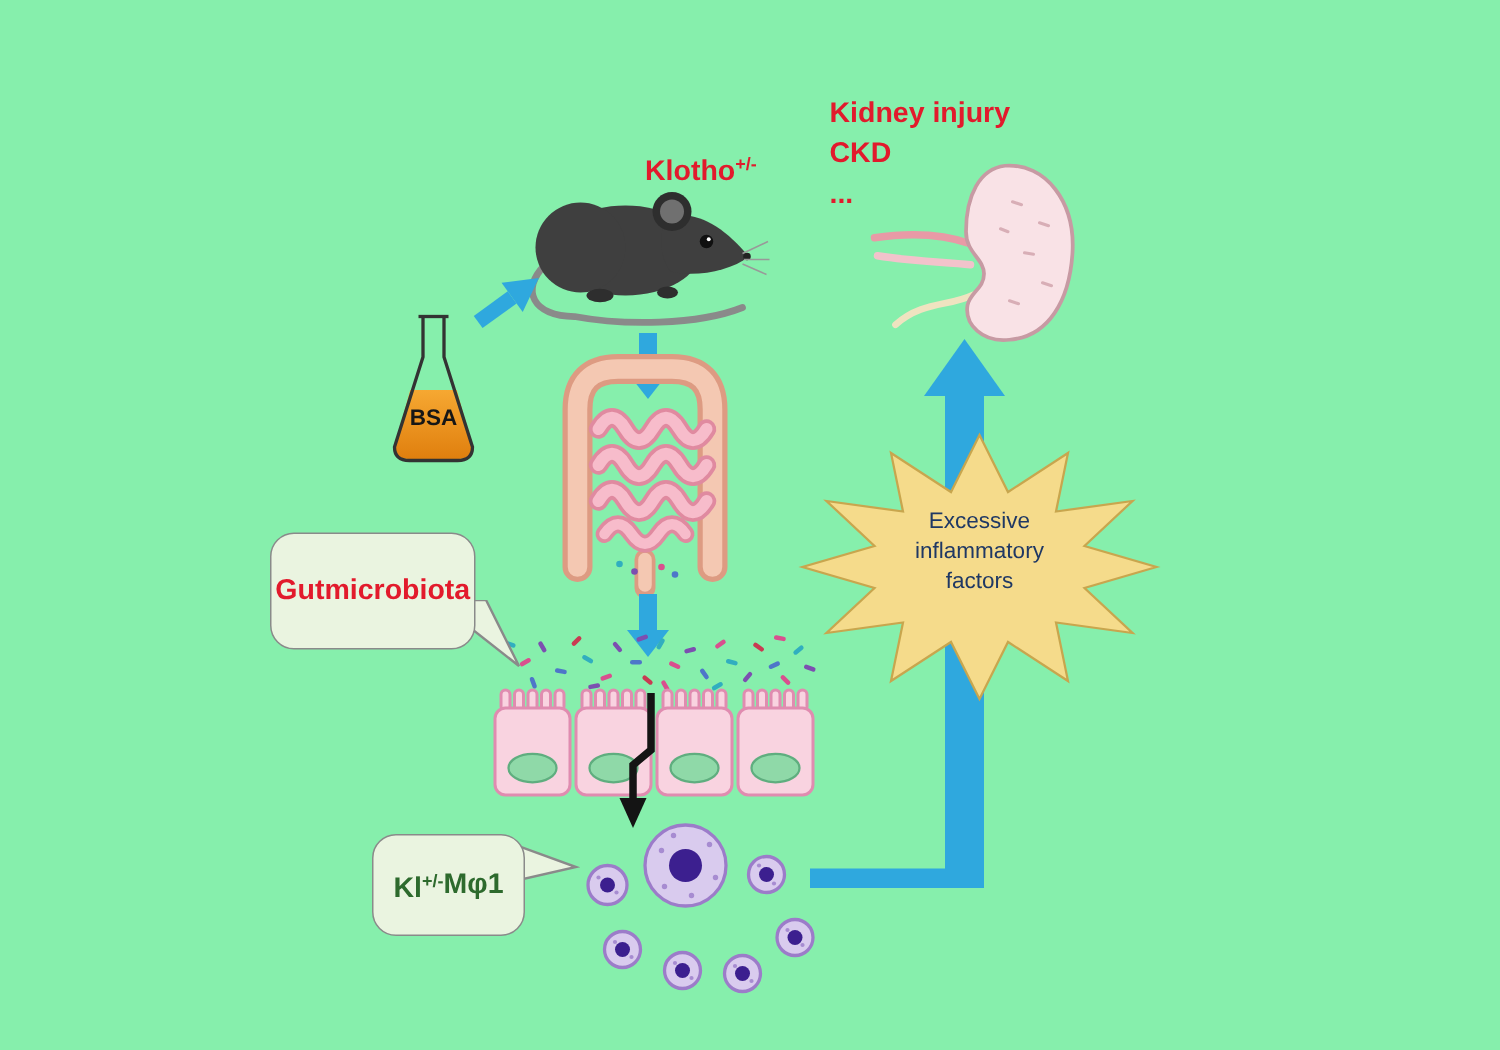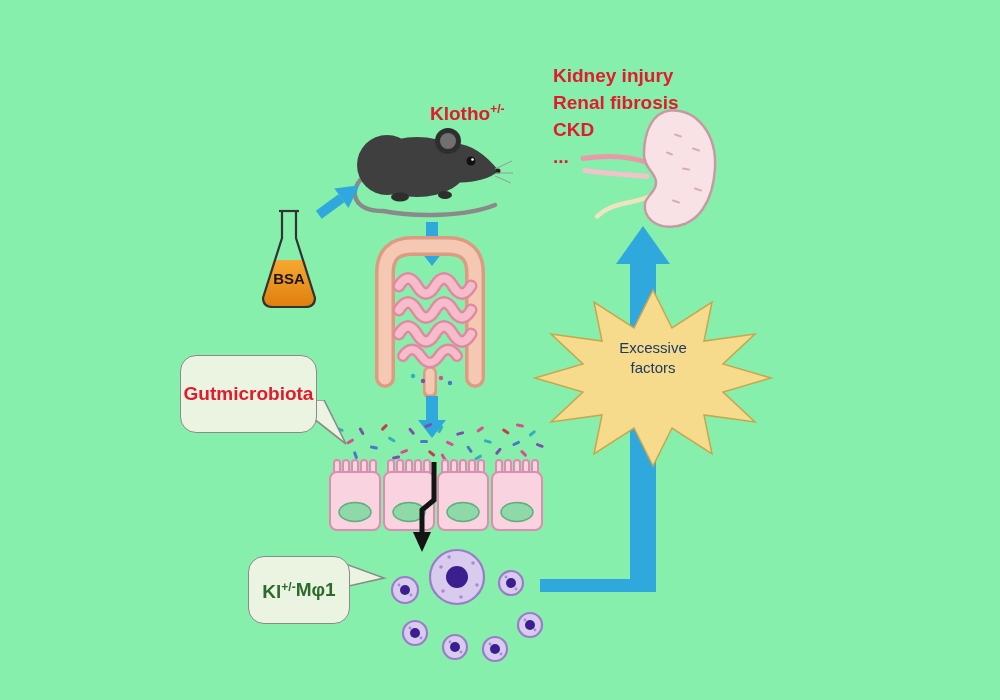--- a/index.html
+++ b/index.html
@@ -29,21 +29,20 @@
   }
   svg{display:block;}
 </style>
 </head>
 <body>
 
 <div id="canvas">
 
   <div class="abs" style="left:553px;top:62px;">
     <div class="outcome-line">Kidney injury</div>
-    <div class="outcome-line">Renal fibrosis</div>
     <div class="outcome-line">CKD</div>
     <div class="outcome-line">...</div>
   </div>
 
   <div class="abs" style="left:575px;top:102px;width:150px;height:135px;">
     <svg width="150" height="135" viewBox="0 0 150 130">
       <path d="M72,58 C55,52 35,50 8,54" stroke="#E89AA6" stroke-width="5" fill="none" stroke-linecap="round"></path>
       <path d="M72,72 C55,70 35,70 10,66" stroke="#F2C3CB" stroke-width="5" fill="none" stroke-linecap="round"></path>
       <path d="M74,92 C58,100 40,96 22,112" stroke="#EFE3C0" stroke-width="4.5" fill="none" stroke-linecap="round"></path>
       <path d="M95,6 C122,4 142,30 140,64 C138,96 124,120 98,122 C80,124 68,112 70,99 C72,90 81,88 81,78 C81,68 69,64 69,50 C69,26 78,8 95,6 Z" fill="#F9E2E6" stroke="#C79AA3" stroke-width="2.5"></path>
@@ -139,20 +138,21 @@
     </svg>
   </div>
 
   <div class="abs" style="left:528px;top:288px;width:250px;height:180px;z-index:7;">
     <svg width="250" height="180" viewBox="0 0 250 180">
       <polygon points="243,90 195,104 227,134 176,127 184,166 144,140 125,178 106,140 66,166 74,127 23,134 55,104 7,90 55,76 23,46 74,53 66,14 106,40 125,2 144,40 184,14 176,53 227,46 195,76" fill="#F5DB8B" stroke="#C8A64E" stroke-width="1.5"></polygon>
     </svg>
   </div>
   <div class="abs burst-text" style="left:553px;top:338px;width:200px;">
     <div>Excessive</div>
+    <div>inflammatory</div>
     <div>factors</div>
   </div>
 
   <div class="abs" style="left:288px;top:400px;width:62px;height:48px;z-index:4;">
     <svg width="62" height="48" viewBox="0 0 62 48">
       <polygon points="2,0 36,0 58,44" fill="#EAF4E0" stroke="#8a8a8a" stroke-width="1.6"></polygon>
     </svg>
   </div>
 
   <div class="abs bubble" style="left:180px;top:355px;width:135px;height:76px;">

